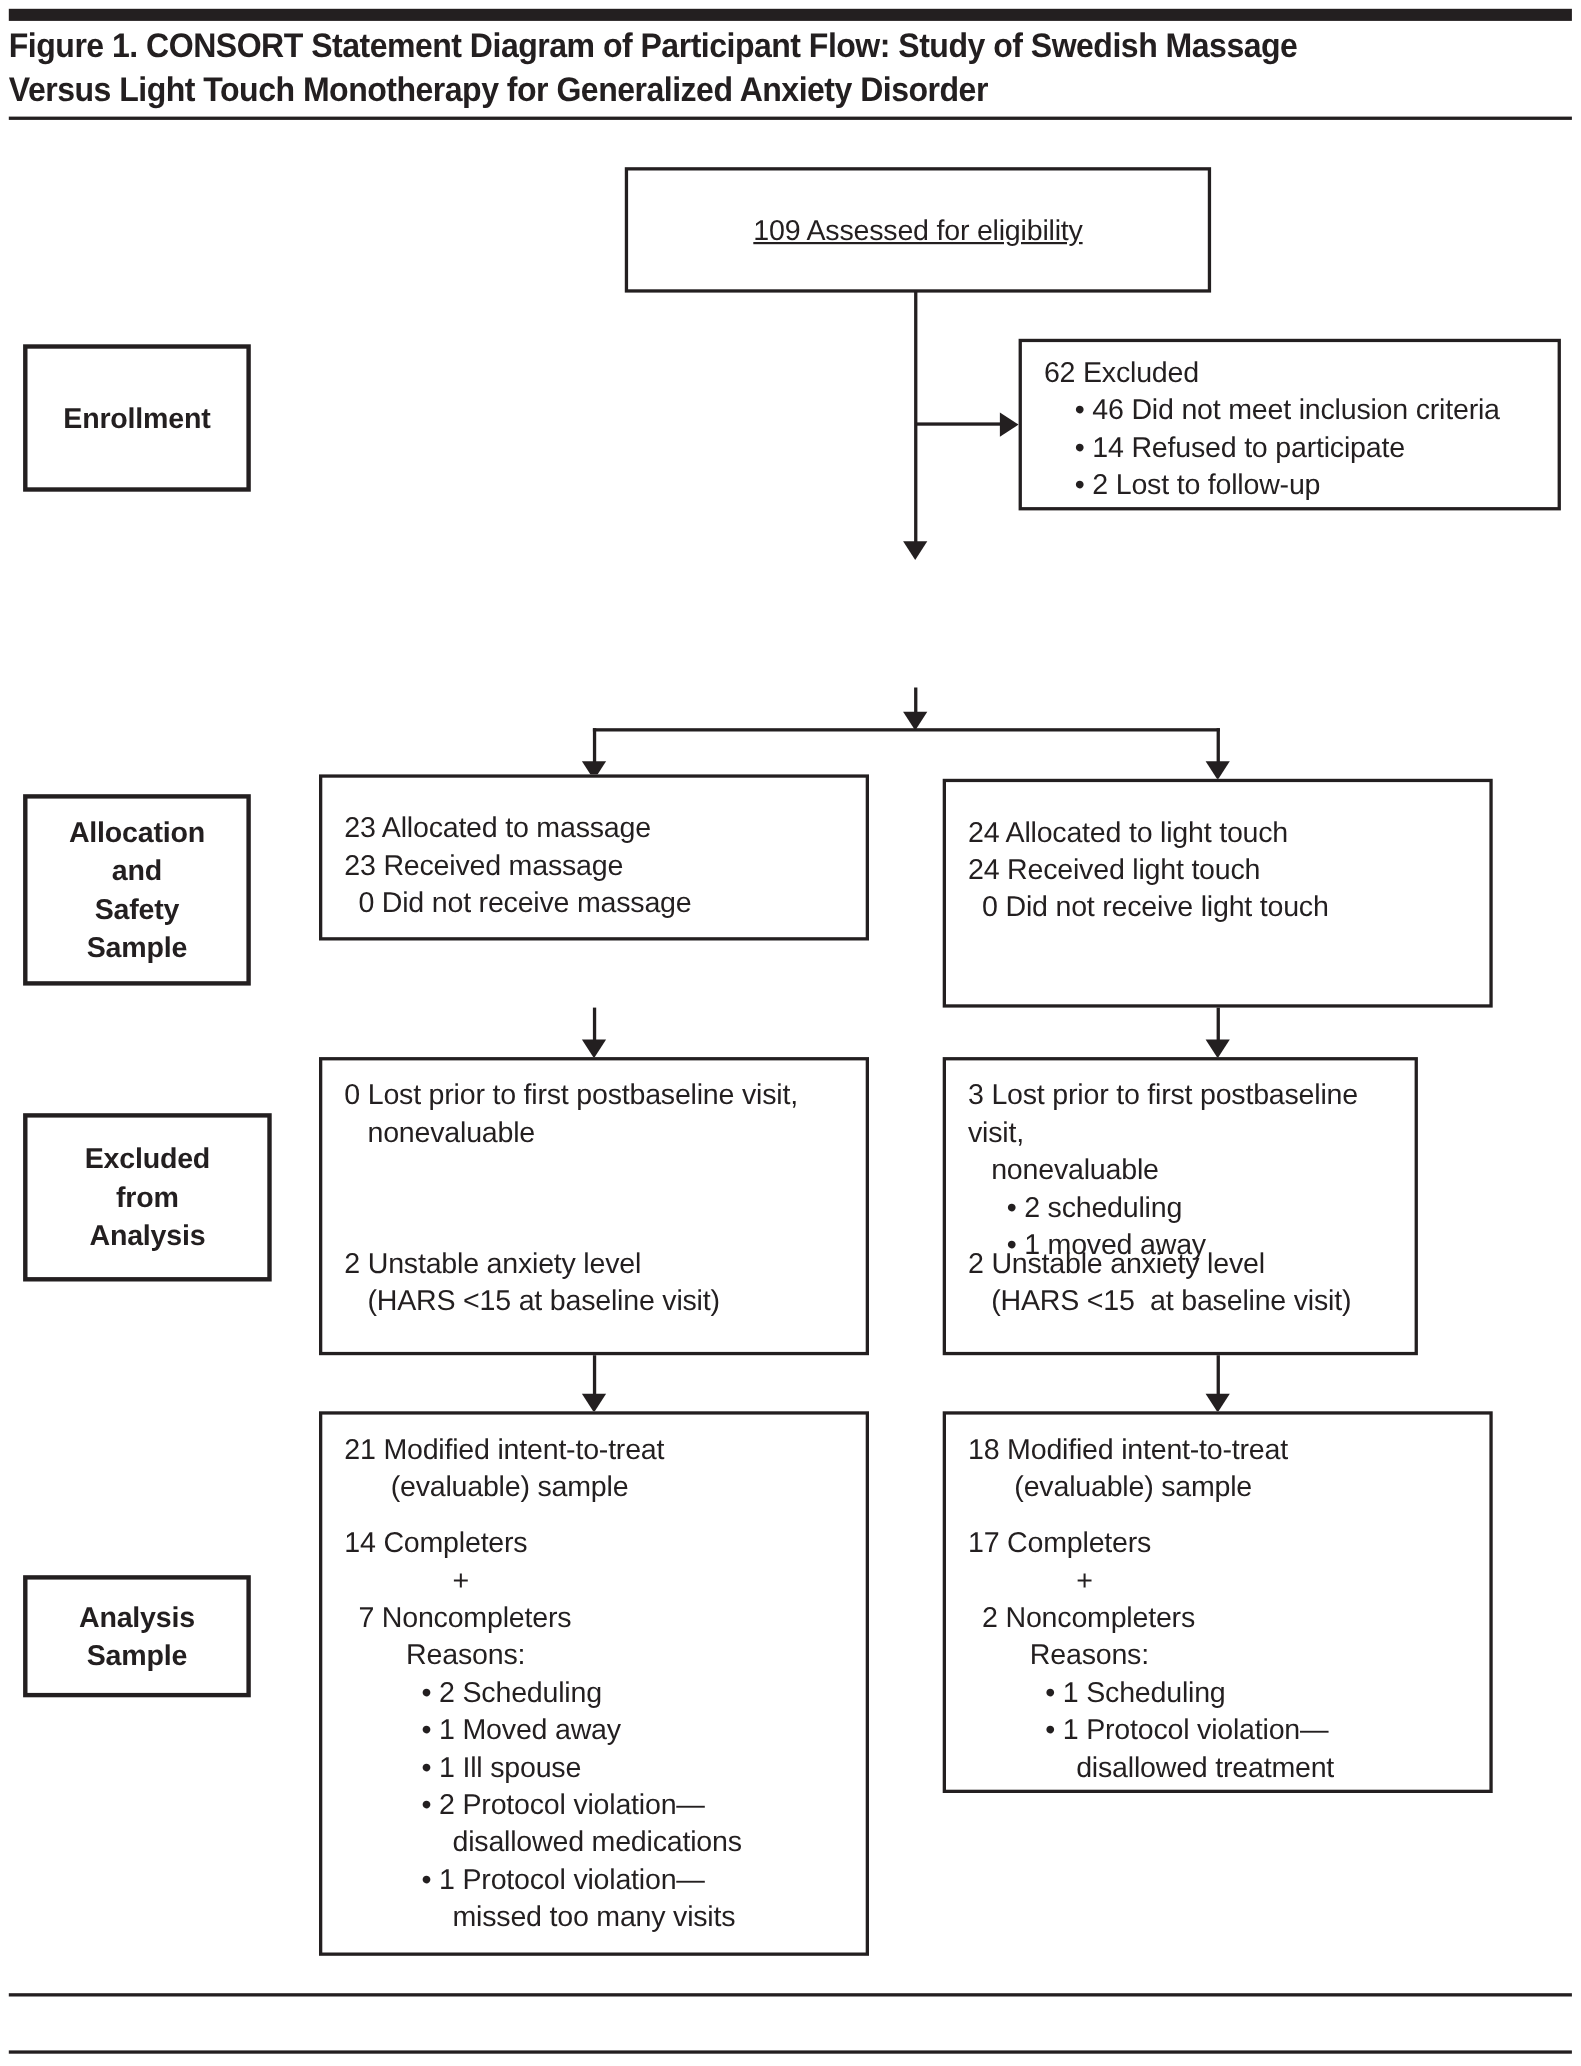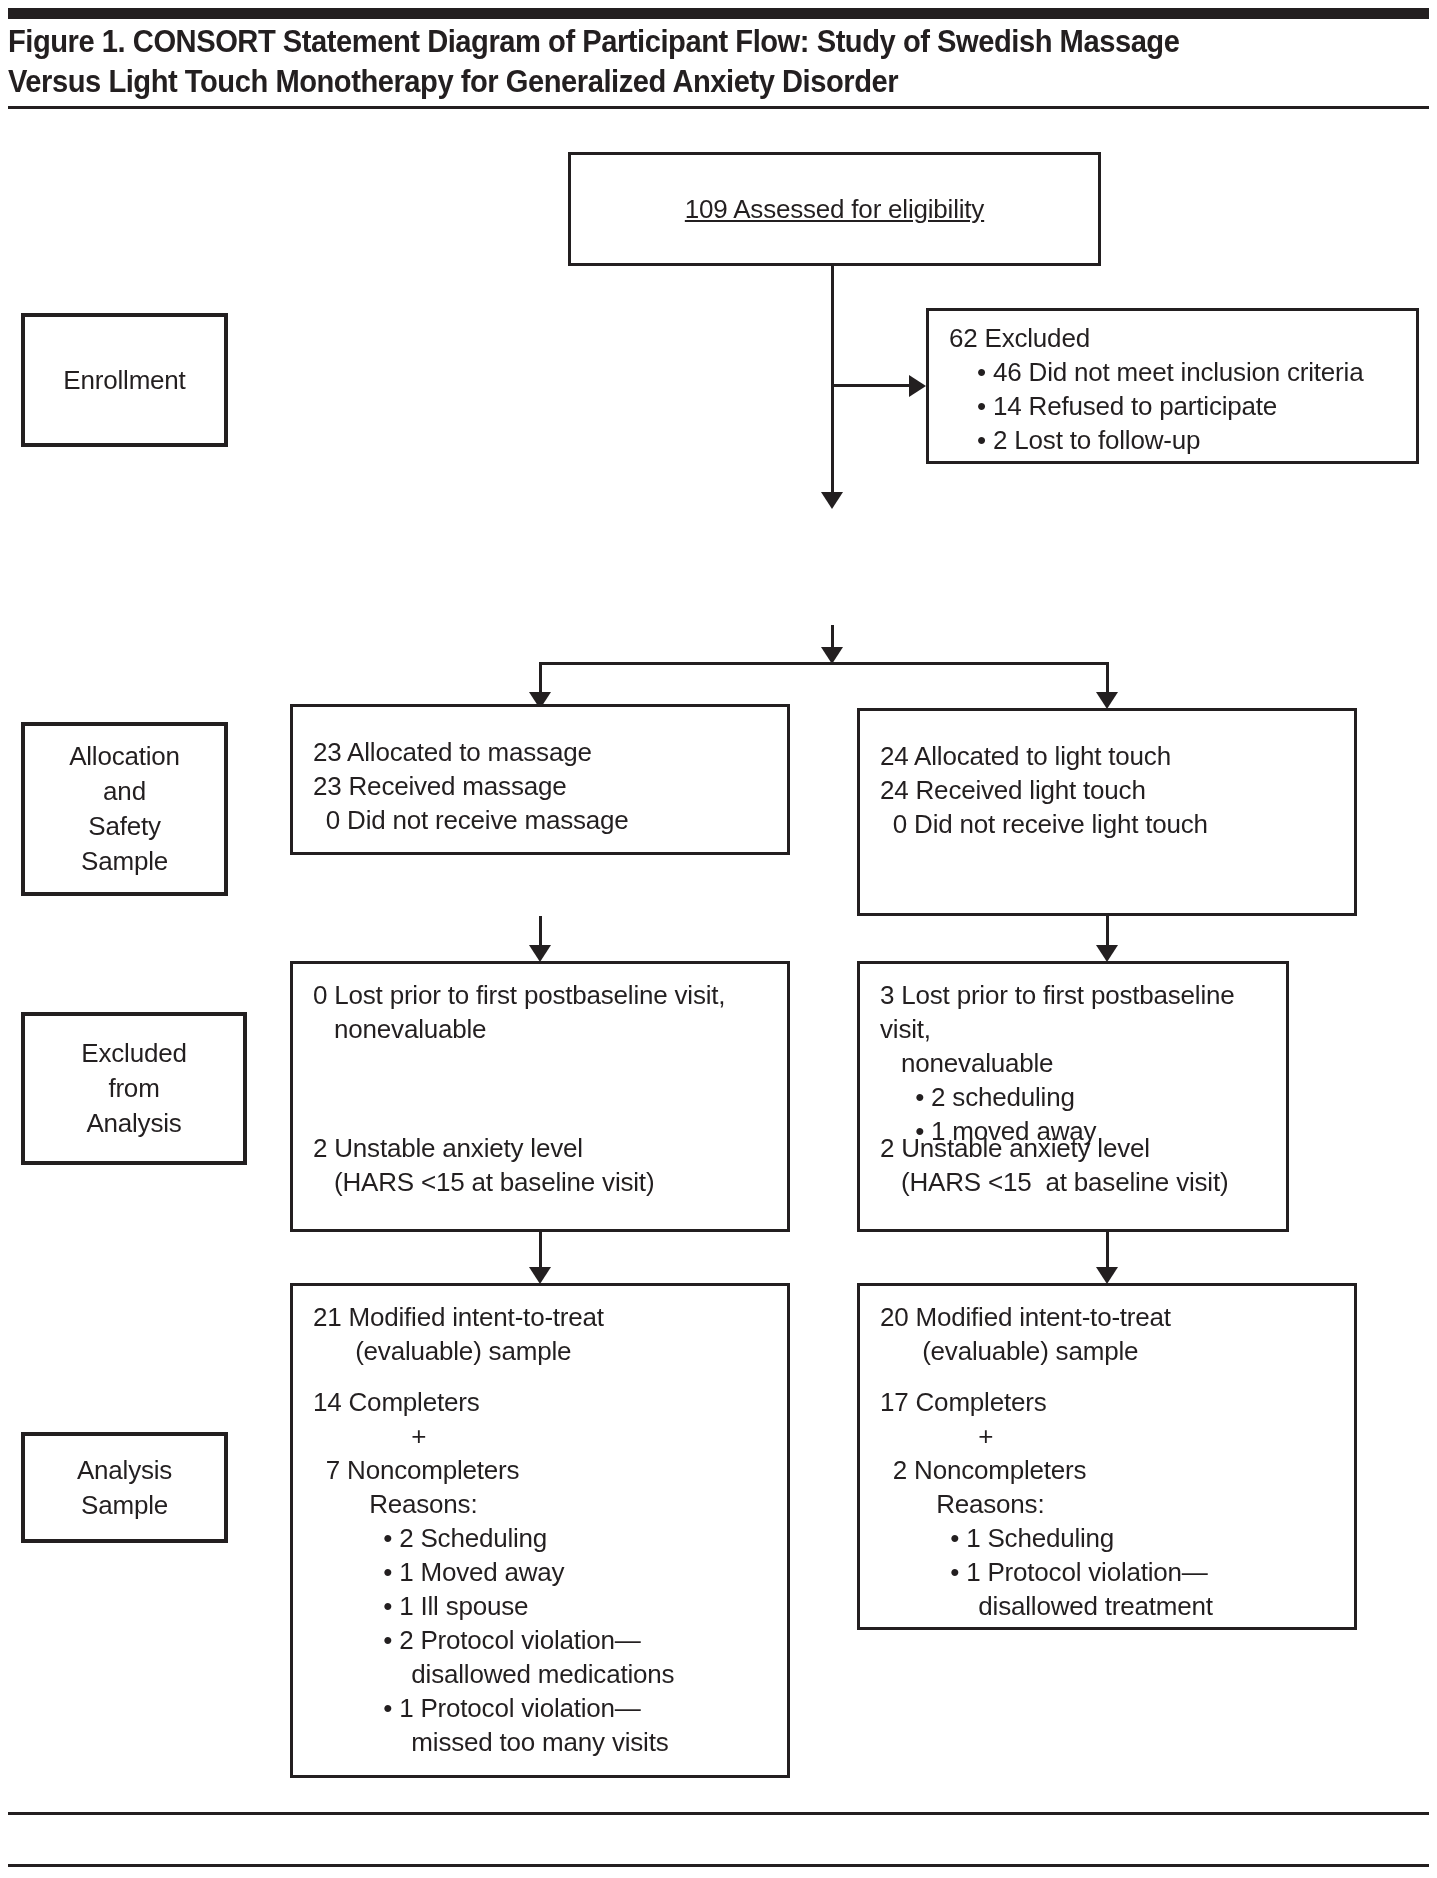--- a/index.html
+++ b/index.html
@@ -19,21 +19,21 @@
     position:absolute; left:8px; top:22px; margin:0; width:1500px;
     font-size:31px; line-height:40px; font-weight:bold; letter-spacing:-0.5px;
     white-space:pre-line; transform:scaleX(0.94); transform-origin:left top;
   }
   .fbox {
     position:absolute; border:3px solid var(--ink); background:#fff;text-decoration:underline;
   }
   .lbox {
     position:absolute; border:4px solid var(--ink); background:#fff;
     display:flex; align-items:center; justify-content:center; text-align:center;
-    font-weight:normal; font-size:26px; line-height:35px; letter-spacing:-0.2px;
+    font-weight:bold; font-size:26px; line-height:35px; letter-spacing:-0.2px;
     white-space:pre-line;
   }
   .center { display:flex; align-items:center; justify-content:center; text-align:center; }
   .btxt {
     font-size:26px; line-height:34px; letter-spacing:-0.2px;
     white-space:pre-wrap;
   }
   .pad { position:absolute; left:20px; right:6px; }
   .vline { position:absolute; width:3px; background:var(--ink); }
   .hline { position:absolute; height:3px; background:var(--ink); }
@@ -156,21 +156,21 @@
           • 2 Scheduling
           • 1 Moved away
           • 1 Ill spouse
           • 2 Protocol violation—
               disallowed medications
           • 1 Protocol violation—
               missed too many visits</div>
   </div>
 
   <div class="fbox" style="left:857px;top:1283px;width:500px;height:347px">
-    <div class="btxt pad" style="top:14px">20 Modified intent-to-treat
+    <div class="btxt pad" style="top:14px">18 Modified intent-to-treat
       (evaluable) sample</div>
     <div class="btxt pad" style="top:99px">17 Completers
               +
  2 Noncompleters
         Reasons:
           • 1 Scheduling
           • 1 Protocol violation—
               disallowed treatment</div>
   </div>
 

